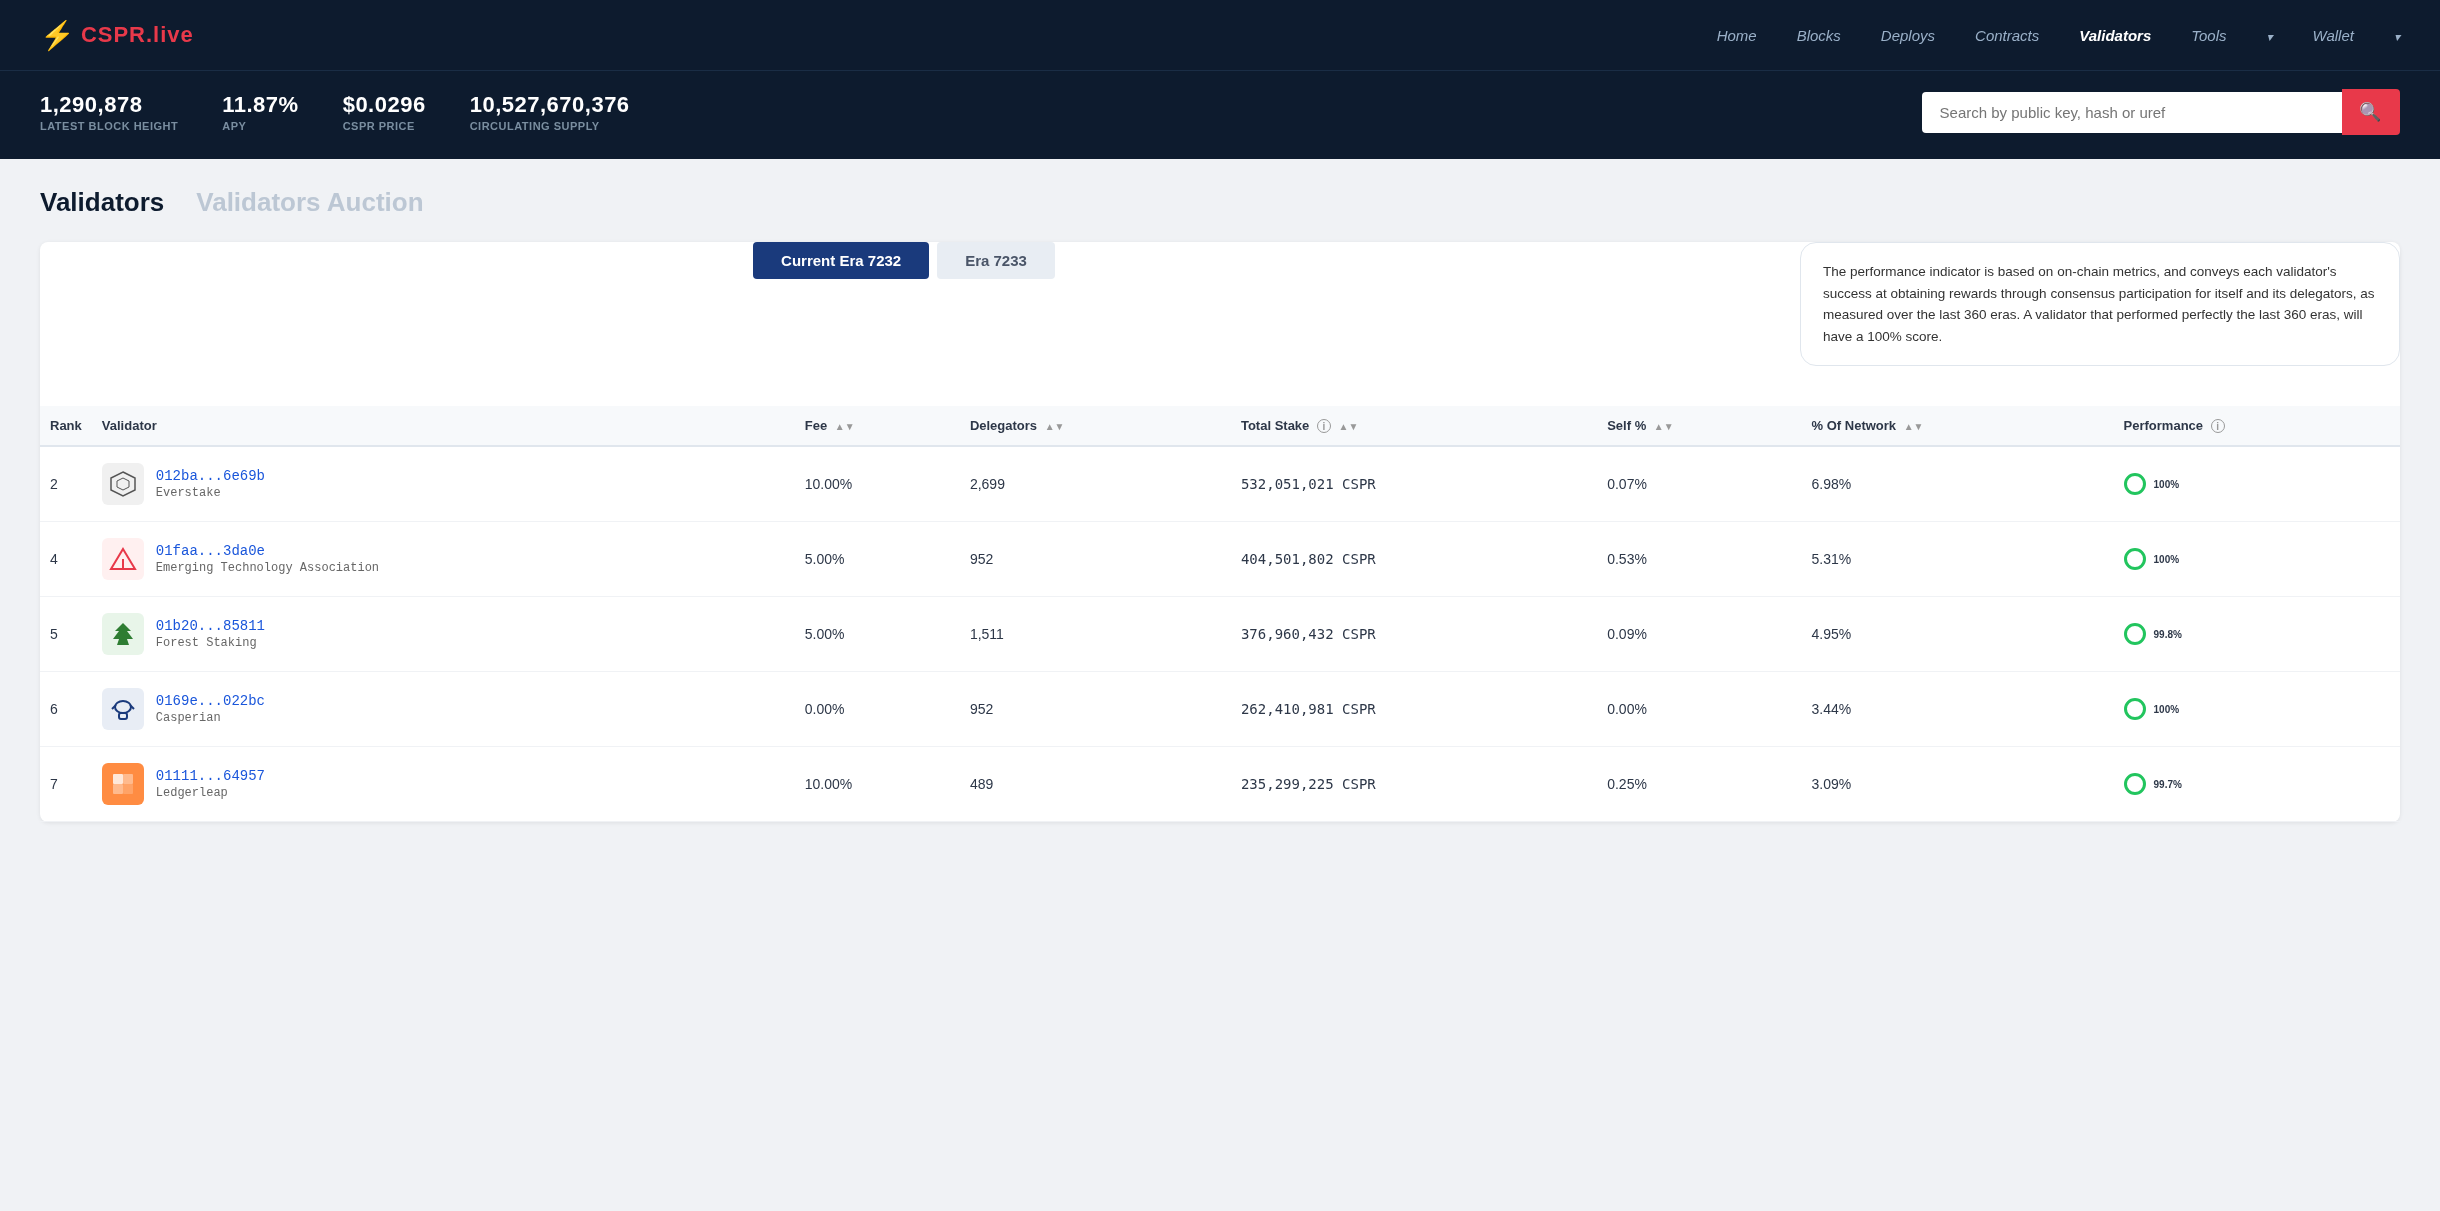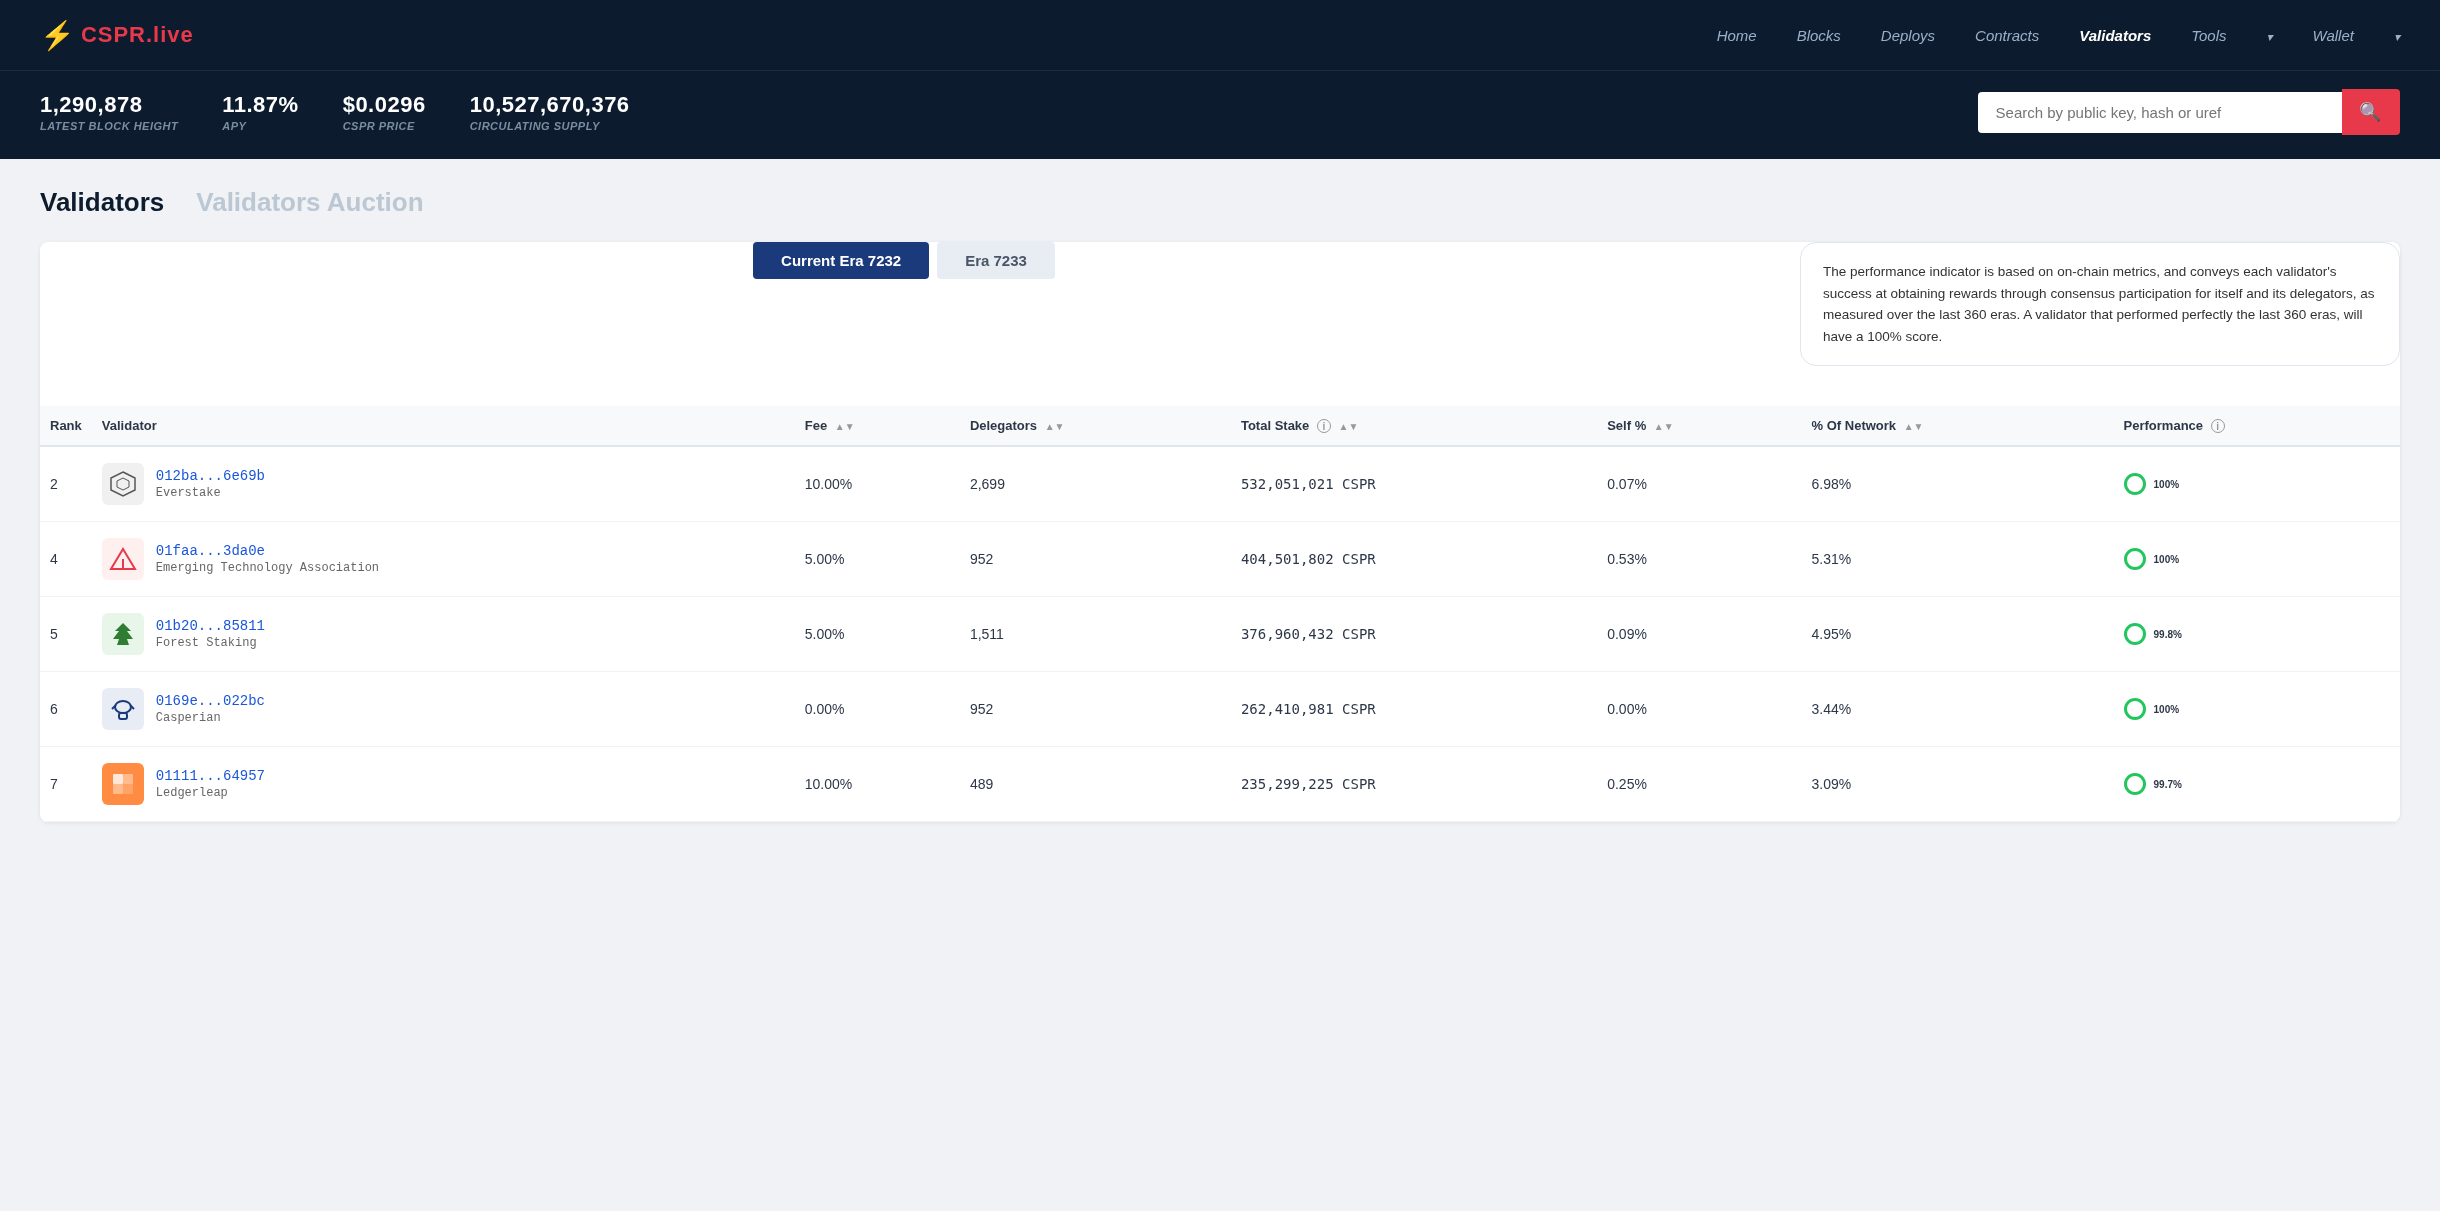--- a/index.html
+++ b/index.html
@@ -51,29 +51,29 @@
     .stats-bar {
       background: #0d1b2e;
       padding: 18px 40px 24px;
       display: flex;
       align-items: center;
       gap: 44px;
       border-top: 1px solid #1a2d45;
     }
     .stat-item { }
     .stat-value { color: #fff; font-size: 22px; font-weight: 700; letter-spacing: 0.5px; }
-    .stat-label { color: #7a8ea0; font-size: 11px; font-weight: 600; text-transform: uppercase; margin-top: 2px; letter-spacing: 0.5px; font-style: italic; }
+    .stat-label { color: #7a8ea0; font-size: 11px; font-weight: 600; text-transform: uppercase; margin-top: 2px; letter-spacing: 0.5px; }
     .search-area {
       margin-left: auto;
       display: flex;
       align-items: center;
       gap: 0;
     }
     .search-input {
-      width: 364px;
+      width: 420px;
       padding: 12px 18px;
       border: none;
       border-radius: 4px 0 0 4px;
       font-size: 15px;
       background: #fff;
       color: #333;
       outline: none;
     }
     .search-btn {
       background: #e8394a;

